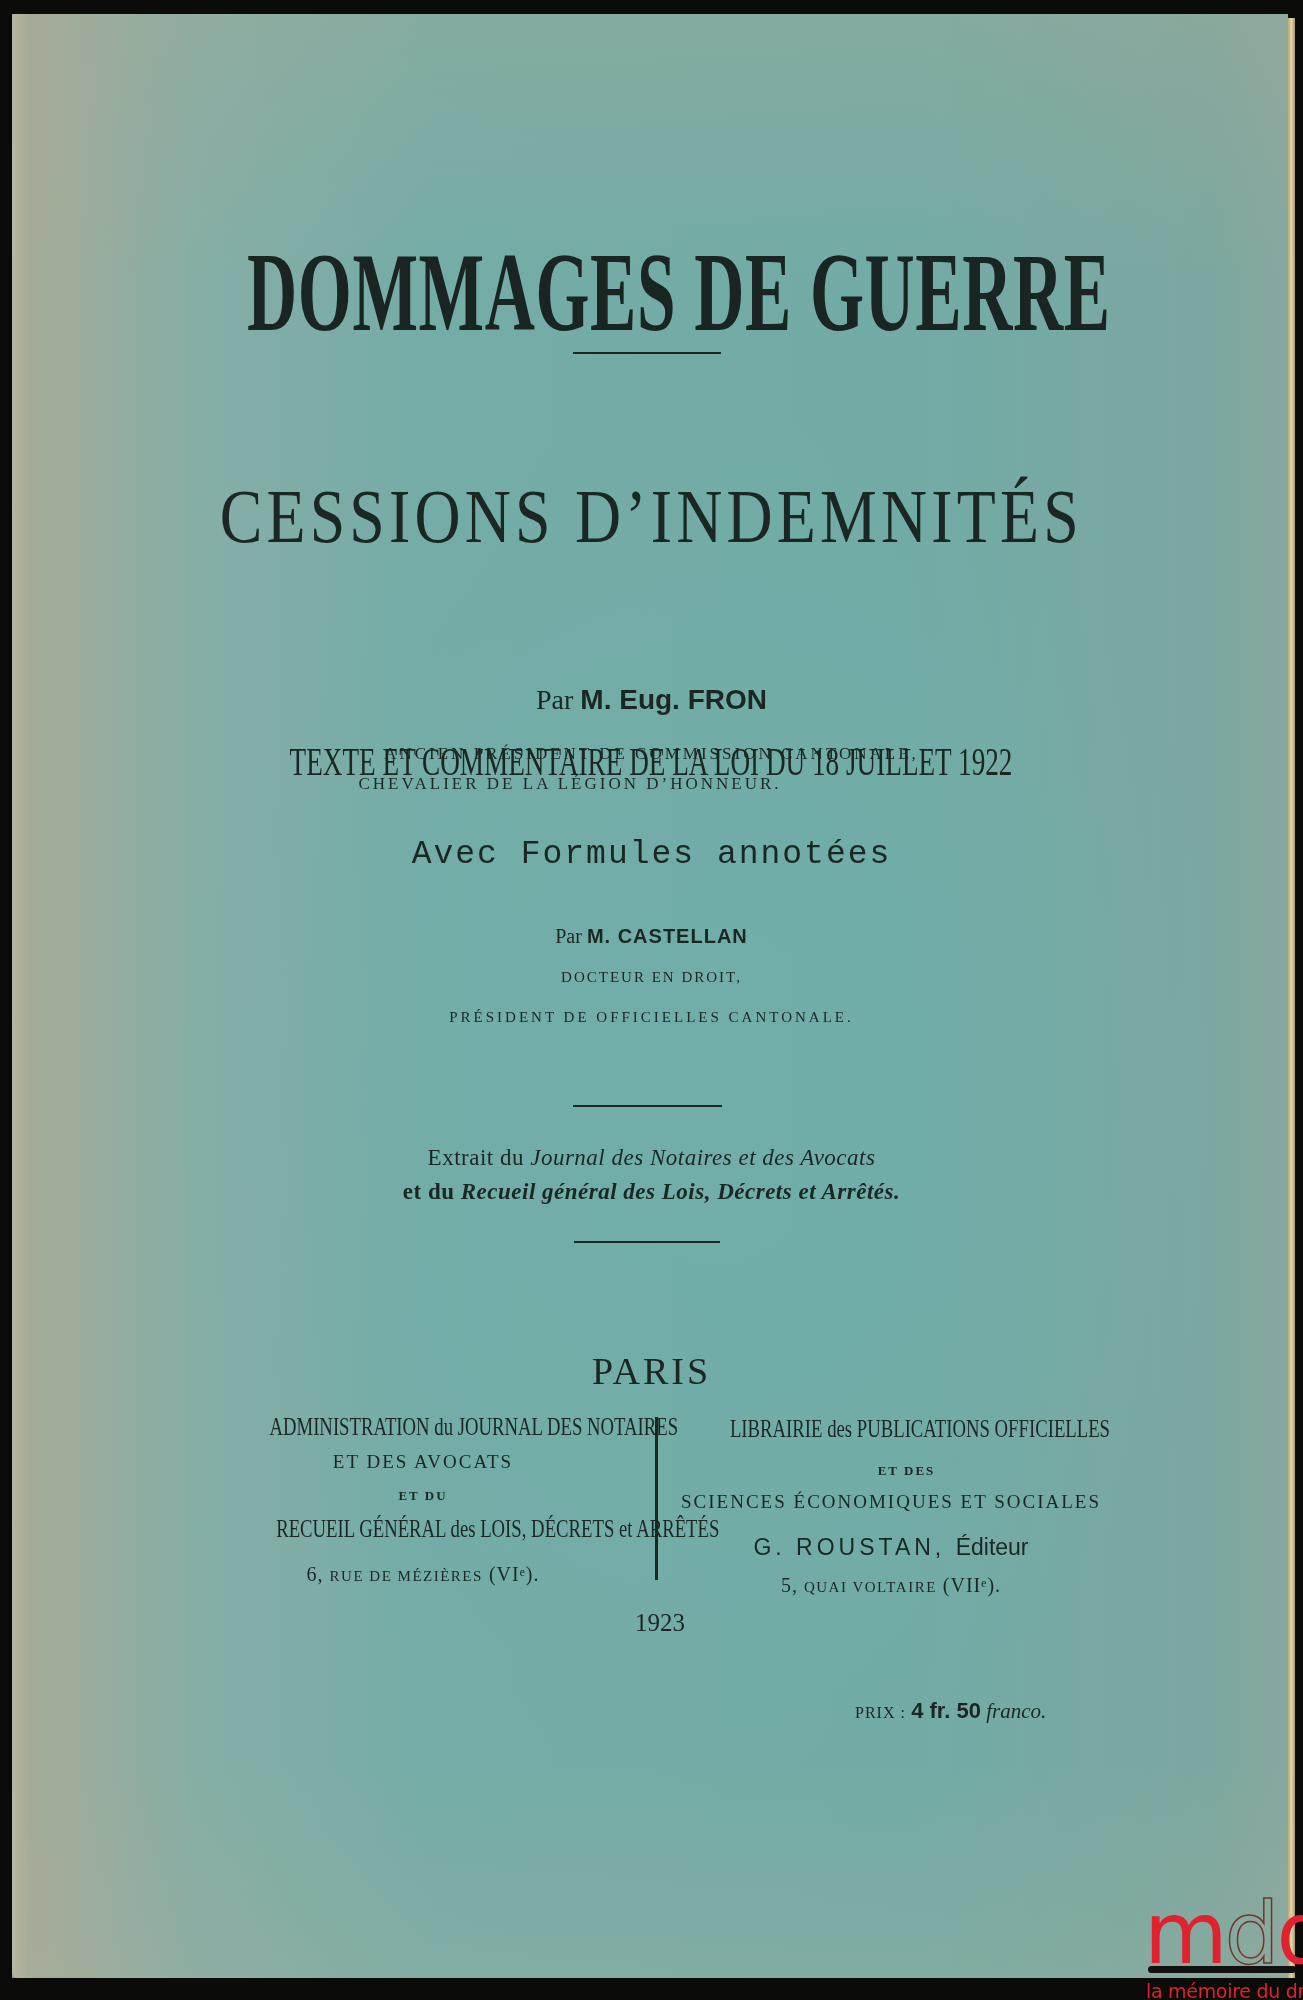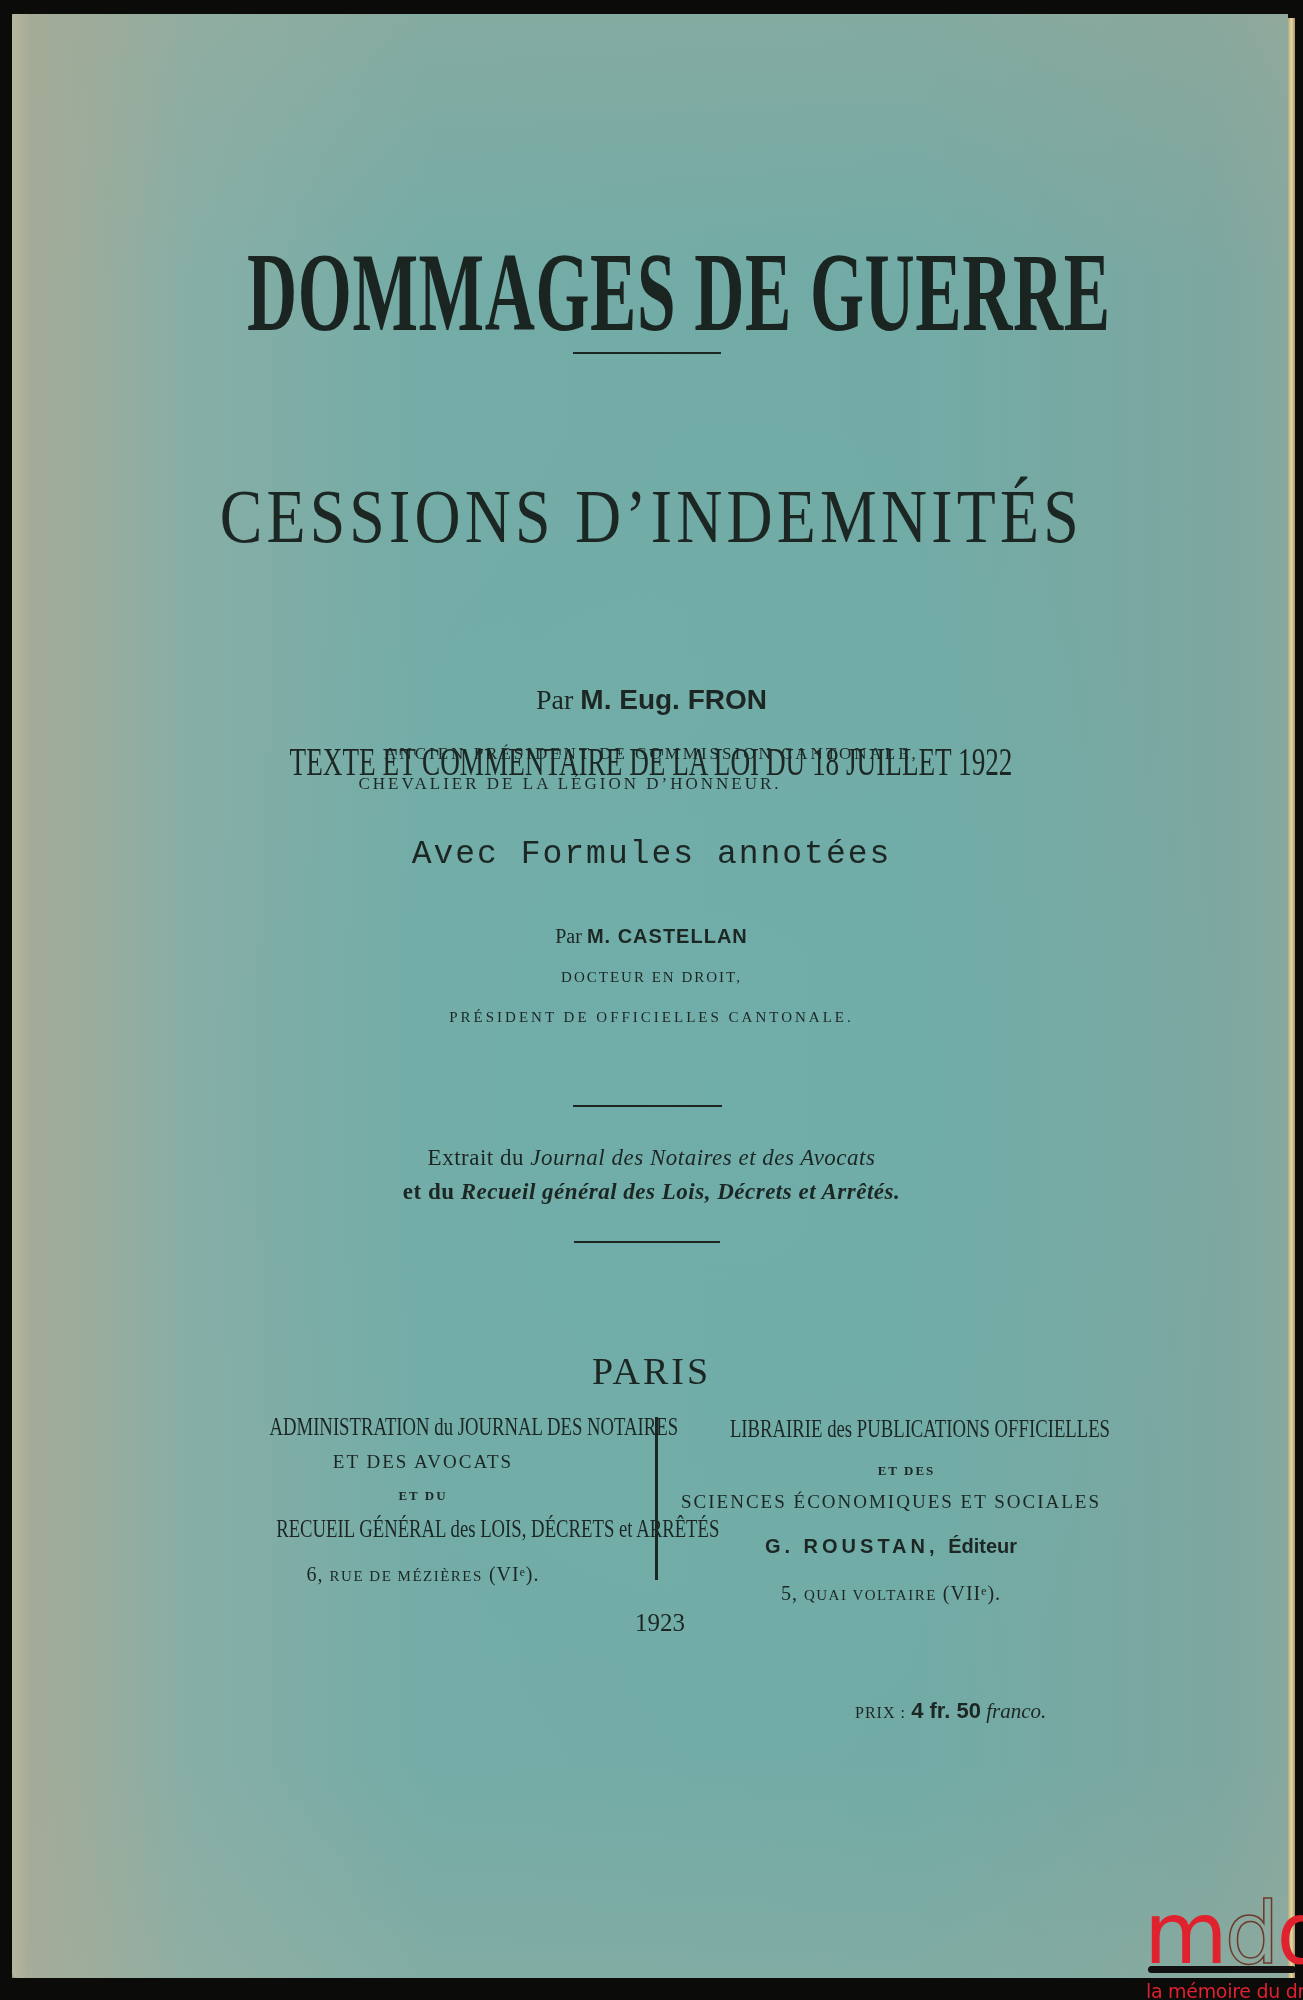--- a/index.html
+++ b/index.html
@@ -68,21 +68,21 @@
   .ex2 { top: 1180px; font-weight: bold; }
   .paris { left: 0; width: 1303px; top: 1352px; font-size: 38px; letter-spacing: 3px; }
   .col { position: absolute; text-align: center; }
   .colL { left: 190px; width: 466px; top: 1416px; }
   .colR { left: 656px; width: 470px; top: 1416px; }
   .cl { position: absolute; left: 0; right: 0; white-space: nowrap; line-height: 1; text-align: center; }
   .cond { display: inline-block; transform: scaleX(0.72); font-size: 26px; }
   .sc18 { font-size: 19px; letter-spacing: 2px; }
   .sc13 { font-size: 13px; letter-spacing: 2px; font-weight: bold; }
   .divider { position: absolute; left: 655px; top: 1417px; width: 3px; height: 163px; background: #1c2724; }
-  .roustan { font-family: "Liberation Sans", sans-serif; font-weight: bold; font-size: 20px; letter-spacing: 4px; }
+  .roustan { font-family: "Liberation Sans", sans-serif; font-weight: normal; font-size: 23px; letter-spacing: 4px; }
   .roustan .ed { letter-spacing: 0; }
   .addr { font-size: 20px; letter-spacing: 1px; }
   .addr .sm { font-size: 15px; letter-spacing: 1.5px; }
   .year { left: 590px; width: 140px; top: 1610px; font-size: 25px; }
   .prix { left: 855px; width: 260px; top: 1700px; font-size: 21px; text-align: left; }
   .prix .sm { font-size: 16px; letter-spacing: 1px; }
   .prix b { font-family: "Liberation Sans", sans-serif; font-weight: bold; font-size: 22px; }
   .prix i { font-style: italic; }
   .logo { position: absolute; left: 1144px; top: 1890px; width: 159px; height: 110px; }
   .logo-letters {
@@ -153,21 +153,21 @@
 <div class="divider"></div>
 
 <div class="col colR">
   <div class="cl" style="top:0px;"><span class="cond">LIBRAIRIE des PUBLICATIONS OFFICIELLES</span></div>
   <div class="cl sc13" style="top:48px;padding-left:31px;">ET DES</div>
   <div class="cl sc18" style="top:76px;">SCIENCES ÉCONOMIQUES ET SOCIALES</div>
   <div class="cl roustan" style="top:120px;">
     <span>G. ROUSTAN,</span>
     <span class="ed">Éditeur</span>
   </div>
-  <div class="cl addr" style="top:167px;">
+  <div class="cl addr" style="top:159px;">
     <span>5,</span>
     <span class="sm">QUAI VOLTAIRE</span>
     <span>(VIIᵉ).</span>
   </div>
 </div>
 
 <div class="t year">1923</div>
 
 <div class="t prix">
   <span class="sm">PRIX :</span>

